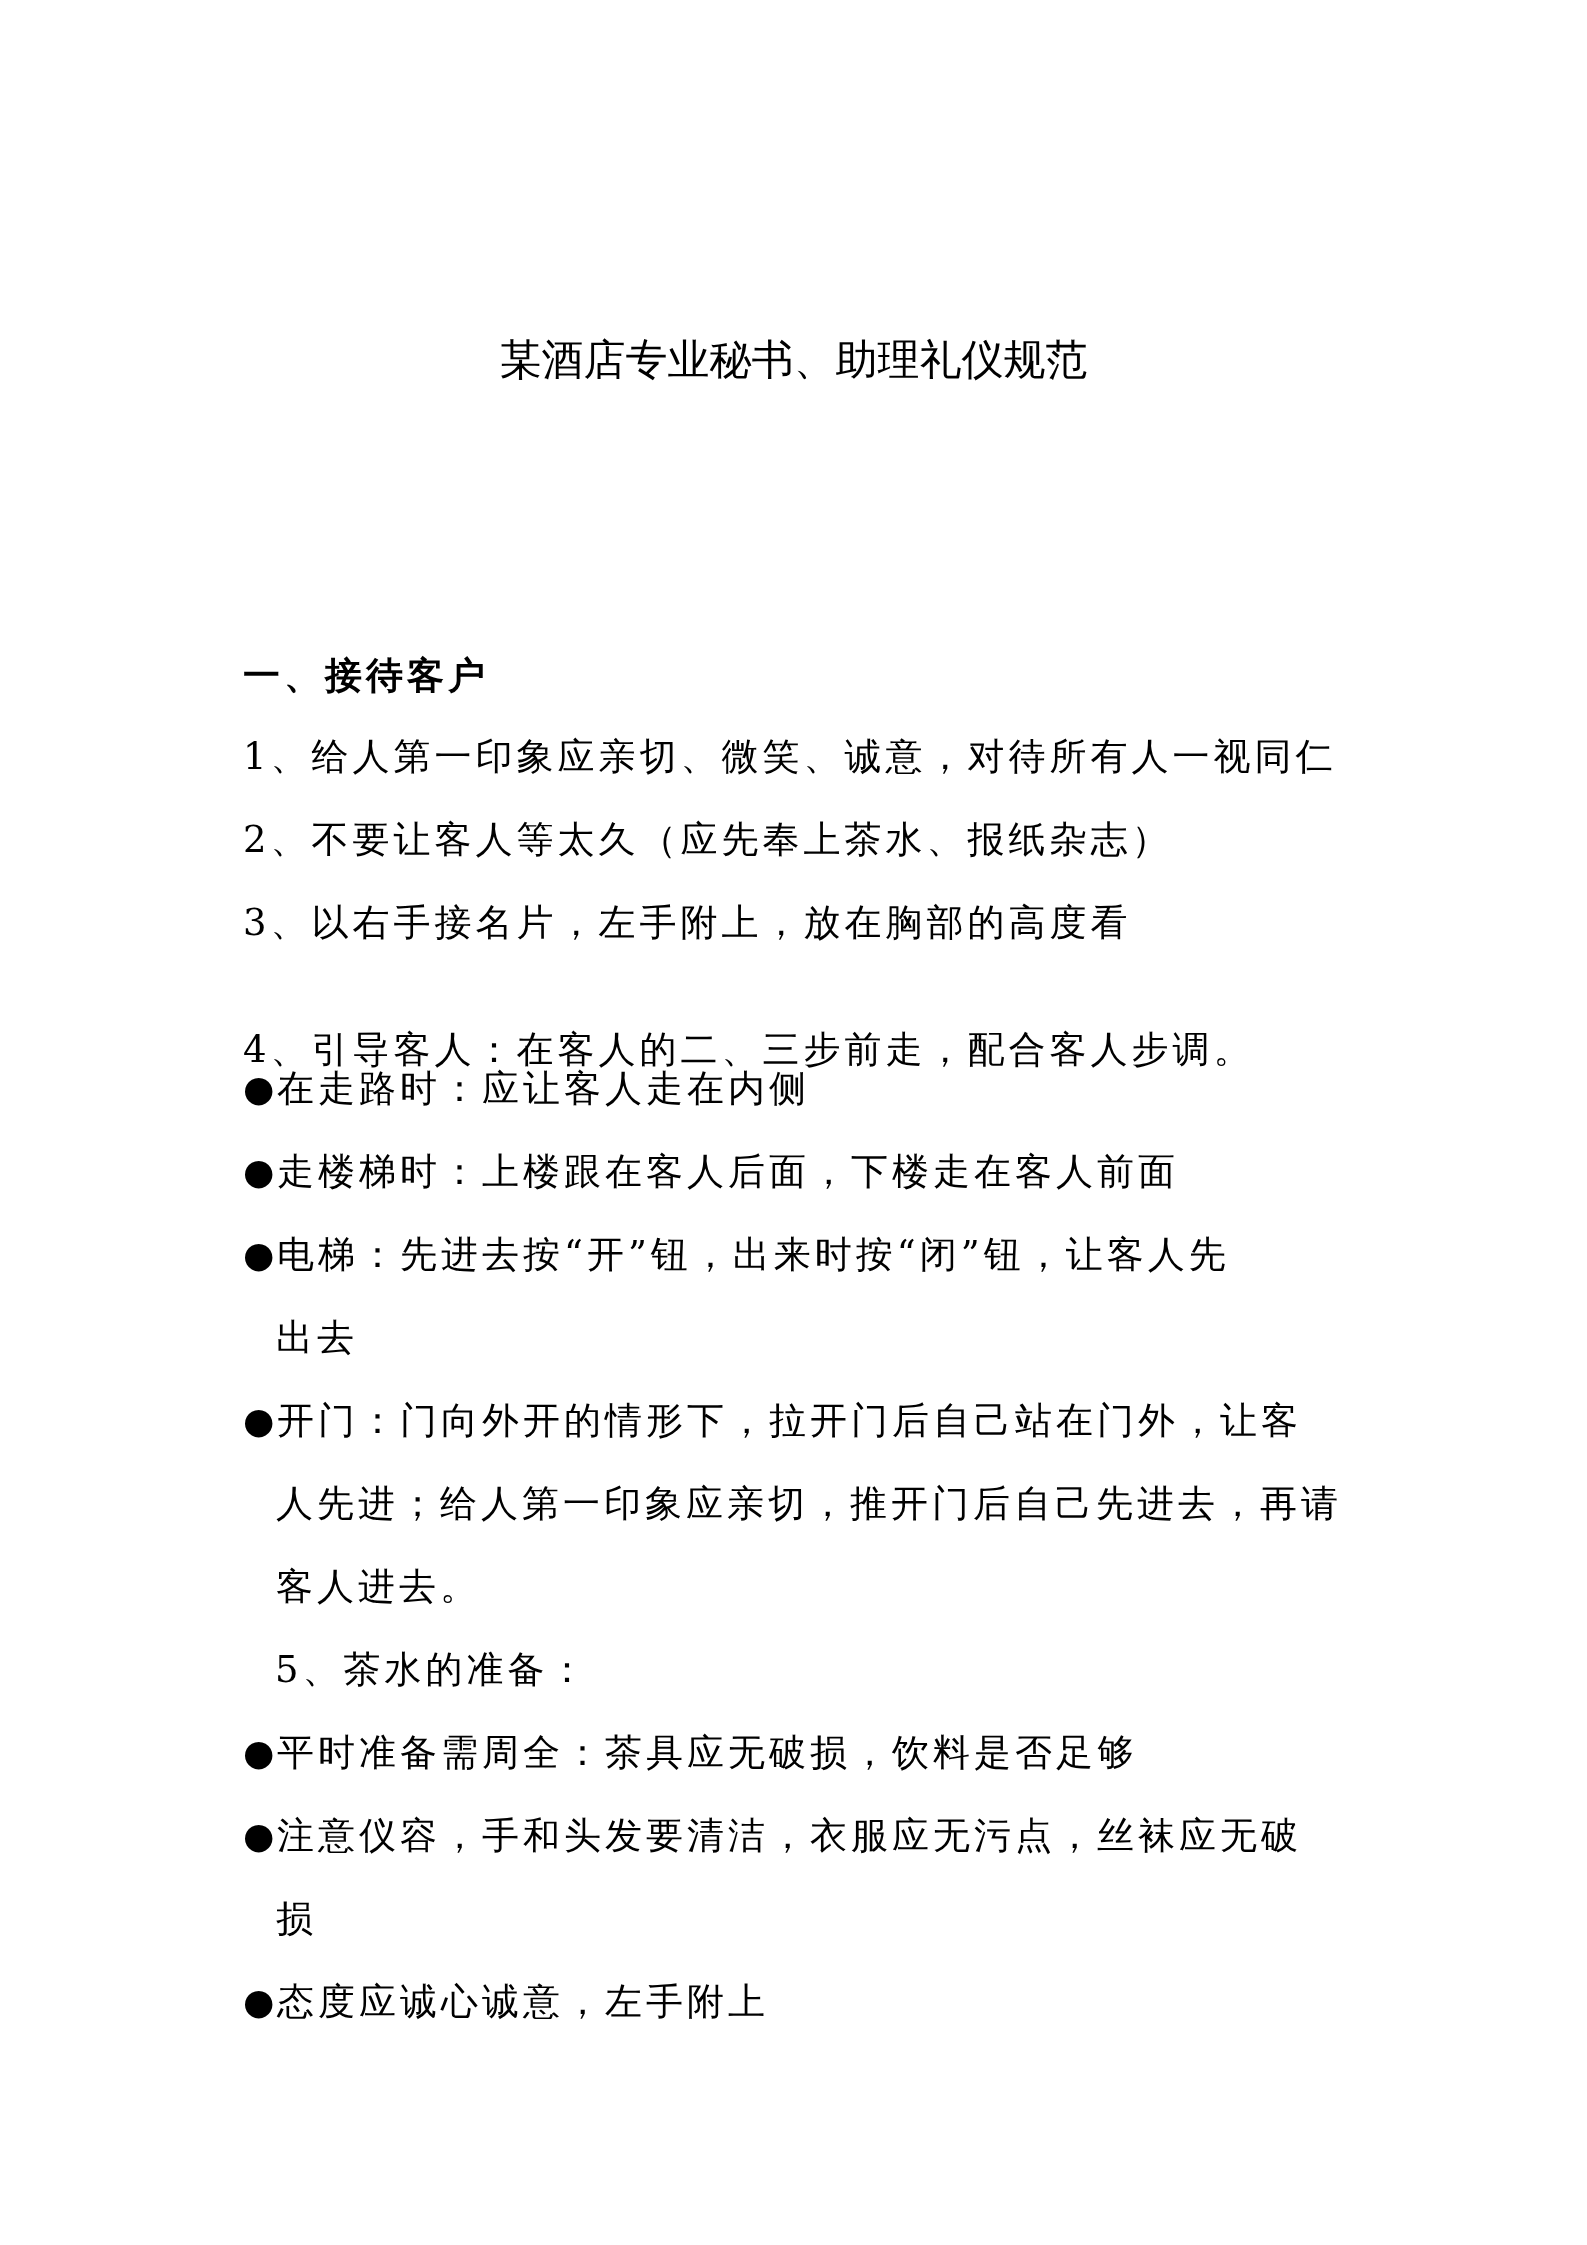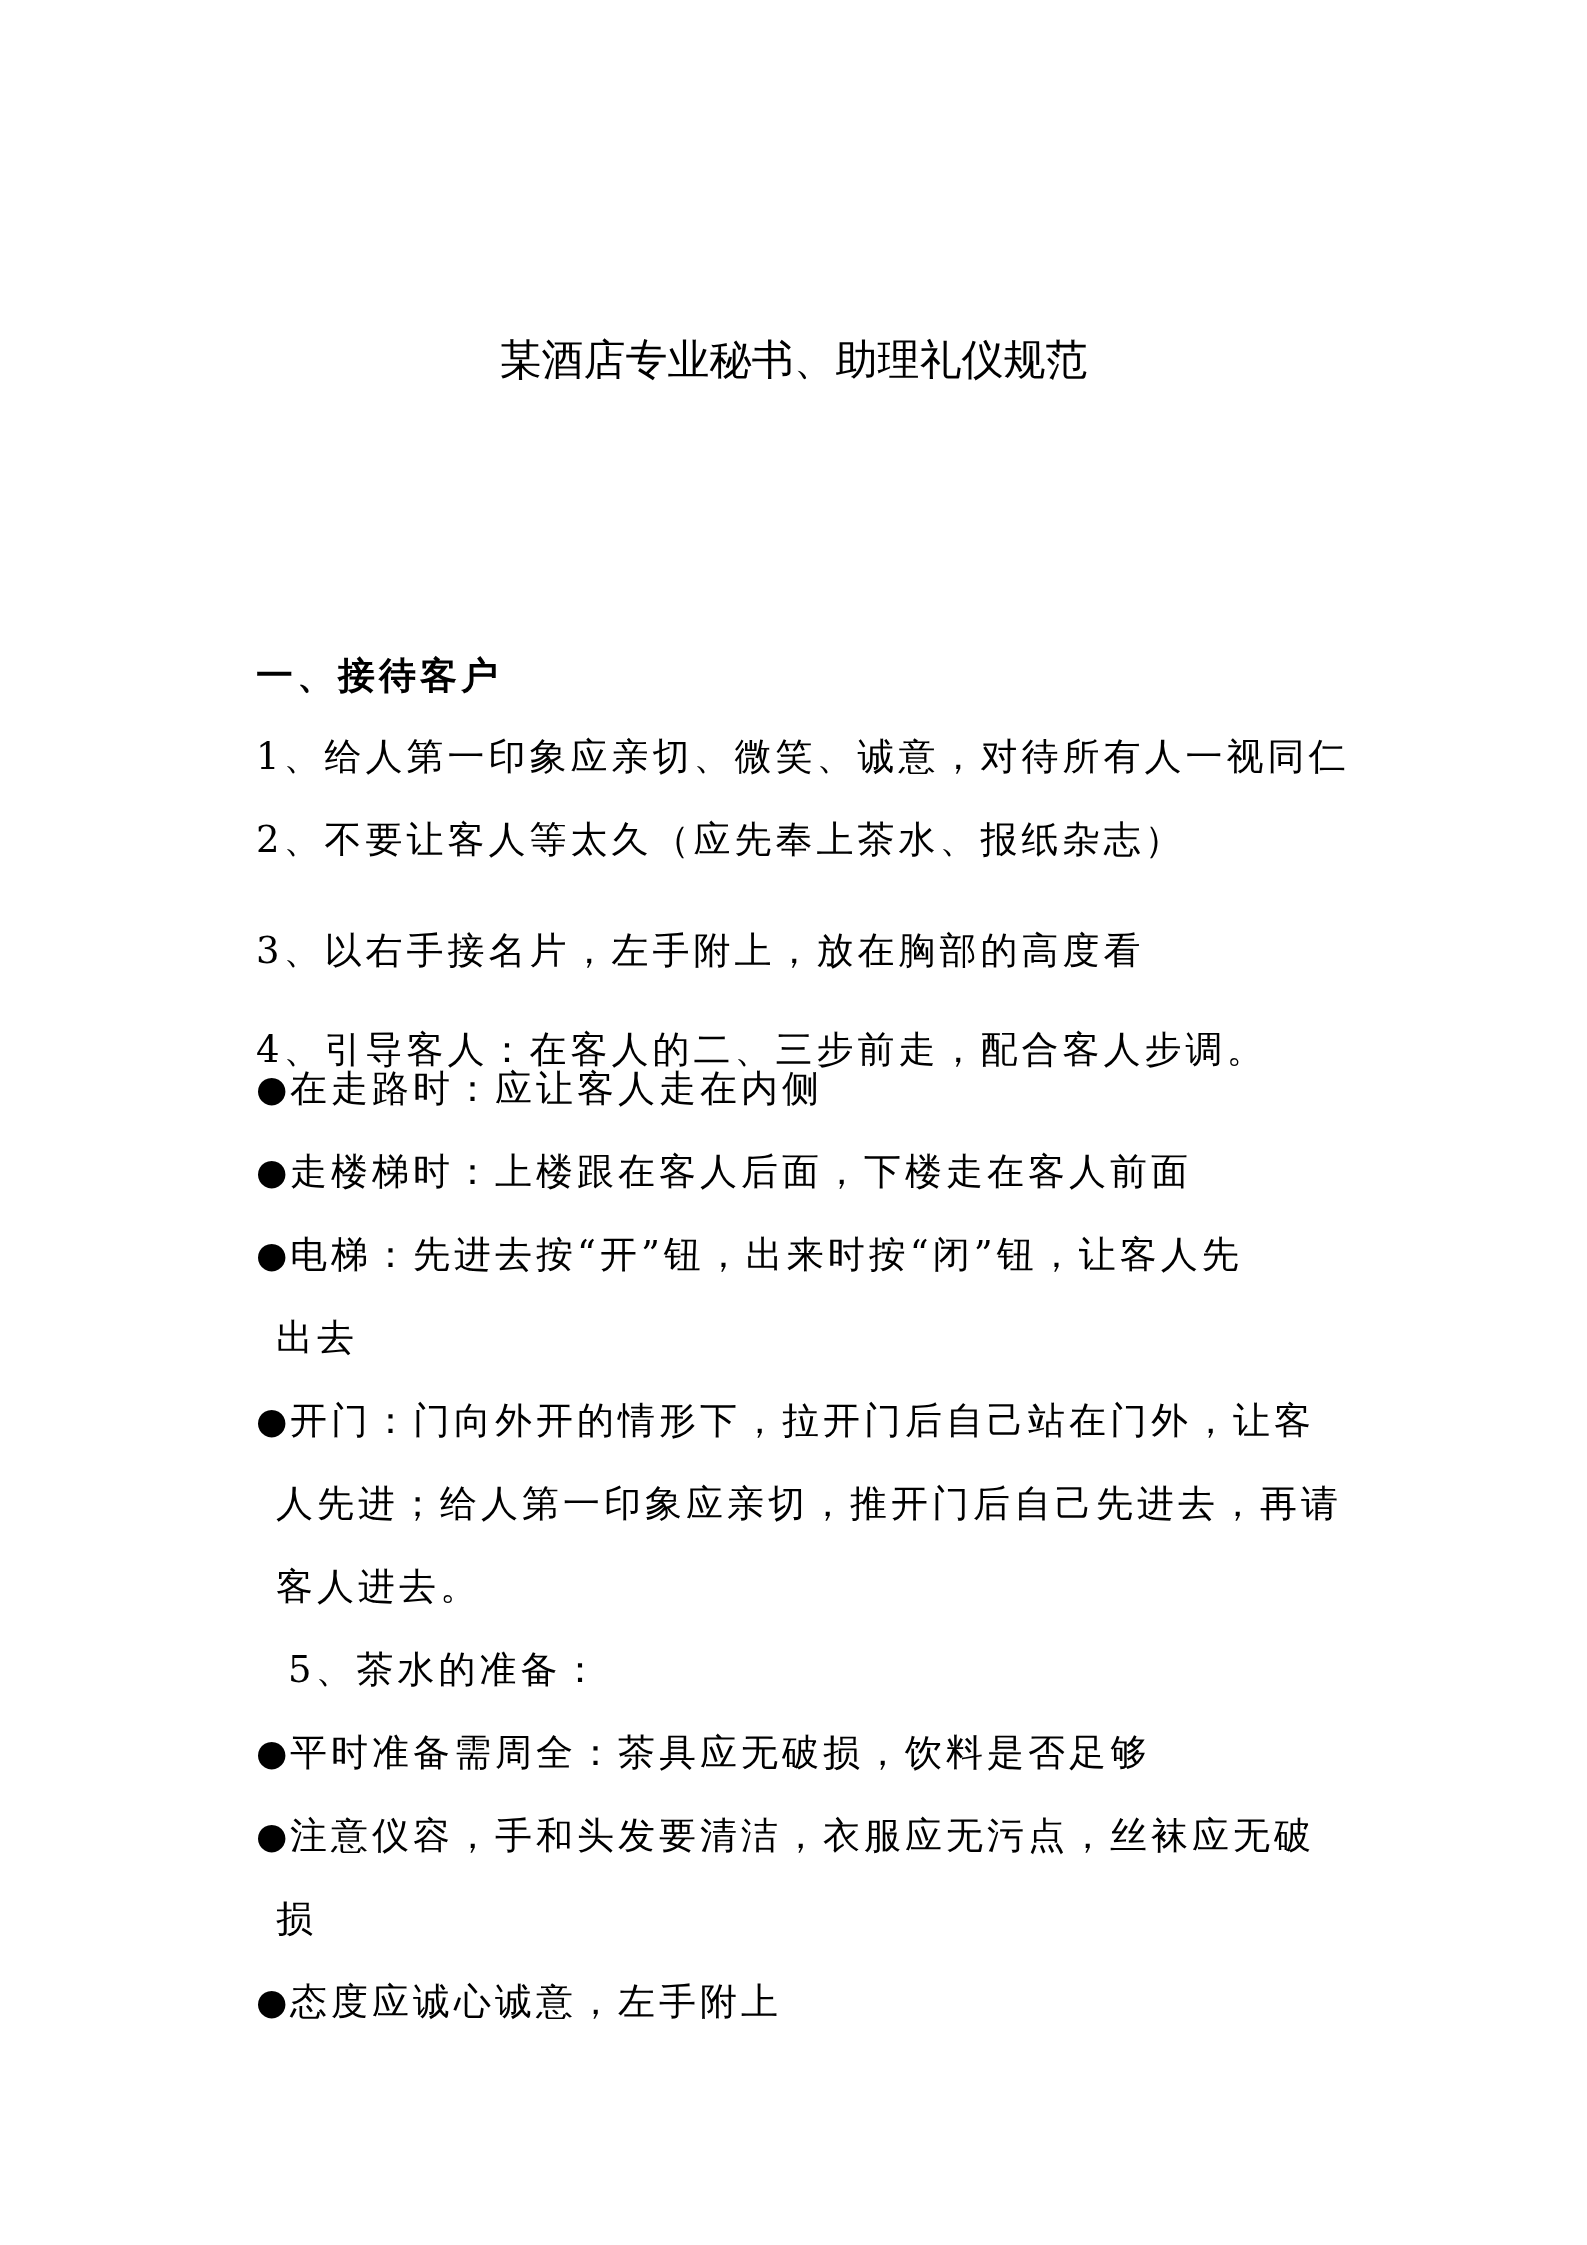--- a/index.html
+++ b/index.html
@@ -33,21 +33,21 @@
   .body-text {
     position: absolute;
     left: 240px;
     width: 1120px;
     font-size: 37px;
     letter-spacing: 4px;
     white-space: nowrap;
   }
   .line {
     position: absolute;
-    left: 16px;
+    left: 3px;
     height: 60px;
     line-height: 60px;
   }
   .heading { font-weight: bold; }
   .indent { left: 36px; }
   .bullet {
     display: inline-block;
     width: 34px;
     font-size: 36px;
   }
@@ -56,21 +56,21 @@
 <body>
 
 <div class="page">
   <div class="title">某酒店专业秘书、助理礼仪规范</div>
 
   <div class="body-text" style="top:0;">
     <div class="line heading" style="top:645px;">一、接待客户</div>
 
     <div class="line" style="top:727px;">1、给人第一印象应亲切、微笑、诚意，对待所有人一视同仁</div>
     <div class="line" style="top:810px;">2、不要让客人等太久（应先奉上茶水、报纸杂志）</div>
-    <div class="line" style="top:893px;margin-top:28px;">3、以右手接名片，左手附上，放在胸部的高度看</div>
+    <div class="line" style="top:893px;">3、以右手接名片，左手附上，放在胸部的高度看</div>
     <div class="line" style="top:976px;margin-top:44px;">4、引导客人：在客人的二、三步前走，配合客人步调。</div>
 
     <div class="line" style="top:1059px;">
       <span class="bullet">●</span><span>在走路时：应让客人走在内侧</span>
     </div>
     <div class="line" style="top:1142px;">
       <span class="bullet">●</span><span>走楼梯时：上楼跟在客人后面，下楼走在客人前面</span>
     </div>
     <div class="line" style="top:1225px;">
       <span class="bullet">●</span><span>电梯：先进去按“开”钮，出来时按“闭”钮，让客人先</span>

